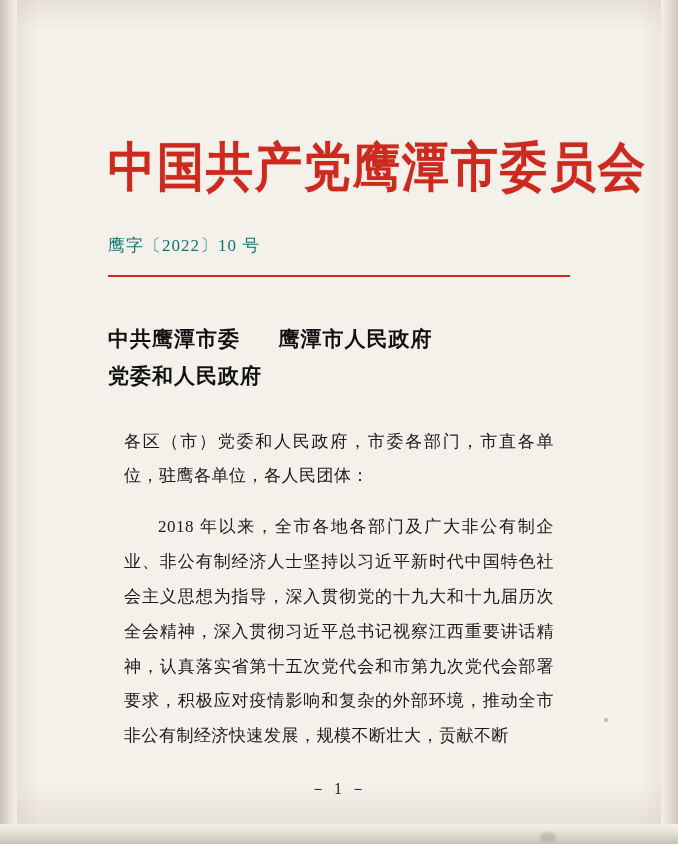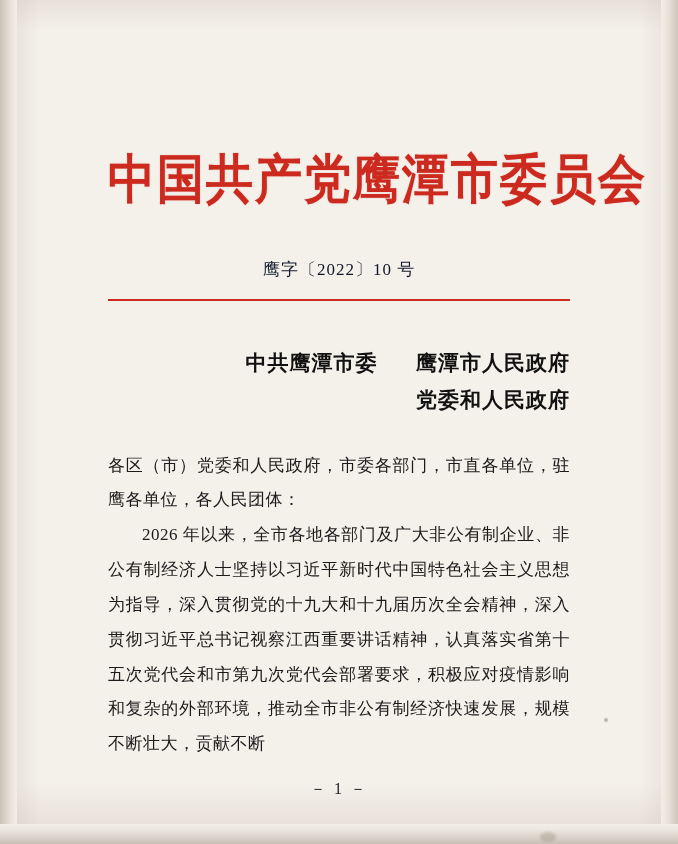--- a/index.html
+++ b/index.html
@@ -46,73 +46,73 @@
   .edge-bottom {
     position: absolute;
     left: 0; right: 0; bottom: 0;
     height: 20px;
     background: linear-gradient(0deg, #c7c0b6 0%, #ebe6de 70%, #f3efe9 100%);
   }
 
   .content {
     position: absolute;
     left: 0; right: 0; top: 0;
-    padding: 12px 108px;
+    padding: 0 108px;
   }
 
   .masthead {
     margin-top: 140px;
     text-align: center;
     color: #cc2a1e;
     font-family: "Liberation Serif", serif;
     font-weight: bold;
     font-size: 47px;
     letter-spacing: 2px;
     line-height: 1.15;
     white-space: nowrap;
     transform: scaleY(1.12);
     text-shadow: 0 0 1px rgba(204,42,30,0.5);
   }
 
   .doc-number {
-    margin-top: 52px;
-    text-align: center;
+    margin-top: 40px;
+    text-align: left;
     font-size: 17px;
-    color: #0f172a;
+    color: #0f766e;
     letter-spacing: 1px;
   }
 
   .red-rule {
     margin: 18px auto 0;
     width: 462px;
     height: 2px;
     background: #cc2a1e;
   }
 
   .title-block {
     margin-top: 44px;
-    text-align: right;
+    text-align: left;
     font-weight: bold;
     font-size: 21px;
     line-height: 1.75;
     color: #111;
     letter-spacing: 1px;
   }
   .title-line-1 .gap { display: inline-block; width: 26px; }
 
   .body-text {
     margin-top: 30px;
     font-size: 17px;
     line-height: 2.05;
     color: #1b1b1b;
     text-align: justify;
     text-justify: inter-ideograph;
     letter-spacing: 0.5px;
   }
-  .body-text p { margin: 0; }
+  .body-text p { margin: 16px; }
   .body-text p.indent { text-indent: 2em; }
 
   .page-number {
     position: absolute;
     left: 0; right: 0;
     bottom: 44px;
     text-align: center;
     font-size: 16px;
     color: #222;
     letter-spacing: 2px;
@@ -154,21 +154,21 @@
       <div class="title-line-1">
         <span>中共鹰潭市委</span>
         <span class="gap"></span>
         <span>鹰潭市人民政府</span>
       </div>
       <div>党委和人民政府</div>
     </div>
 
     <div class="body-text">
       <p>各区（市）党委和人民政府，市委各部门，市直各单位，驻鹰各单位，各人民团体：</p>
-      <p class="indent">2026 年以来，全市各地各部门及广大非公有制企业、非公有制经济人士坚持以习近平新时代中国特色社会主义思想为指导，深入贯彻党的十九大和十九届历次全会精神，深入贯彻习近平总书记视察江西重要讲话精神，认真落实省第十五次党代会和市第九次党代会部署要求，积极应对疫情影响和复杂的外部环境，推动全市非公有制经济快速发展，规模不断壮大，贡献不断</p>
+      <p class="indent">2018 年以来，全市各地各部门及广大非公有制企业、非公有制经济人士坚持以习近平新时代中国特色社会主义思想为指导，深入贯彻党的十九大和十九届历次全会精神，深入贯彻习近平总书记视察江西重要讲话精神，认真落实省第十五次党代会和市第九次党代会部署要求，积极应对疫情影响和复杂的外部环境，推动全市非公有制经济快速发展，规模不断壮大，贡献不断</p>
     </div>
 
   </div>
 
   <div class="page-number">－ 1 －</div>
 
   <div class="speck" style="left:604px; top:718px; width:4px; height:4px;"></div>
   <div class="smudge" style="left:540px; top:832px;"></div>
 
 </div>

